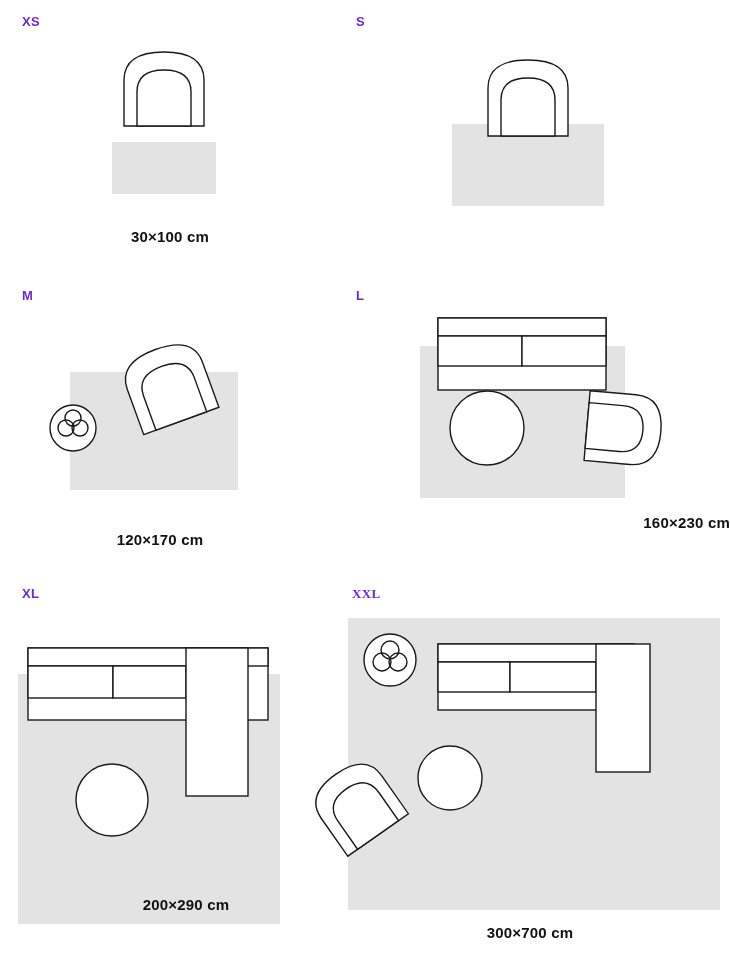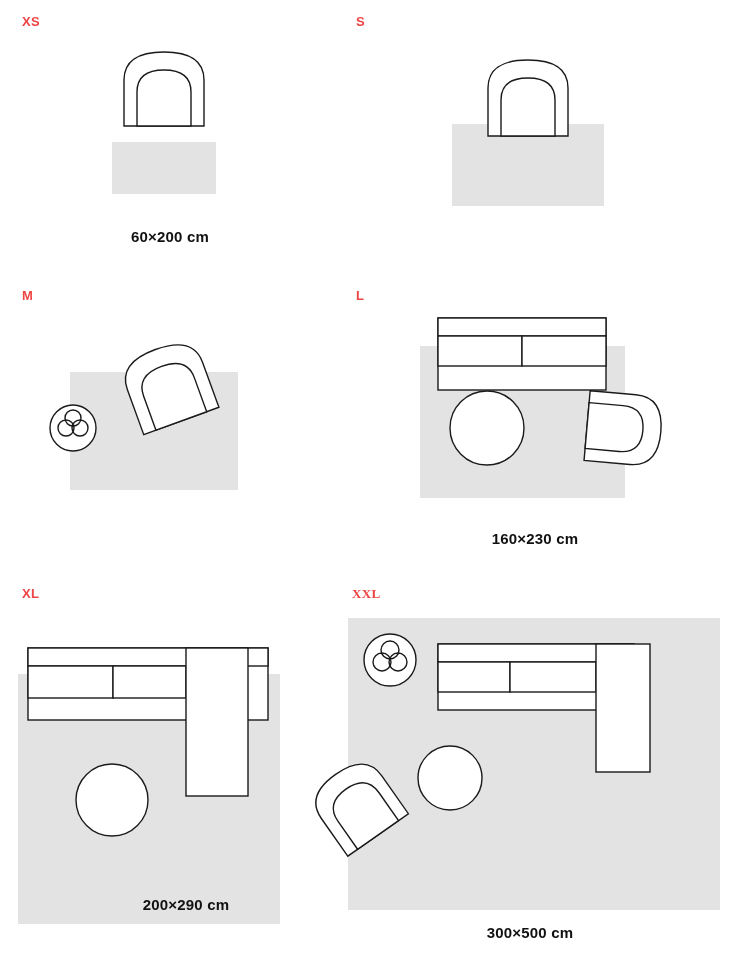--- a/index.html
+++ b/index.html
@@ -21,21 +21,21 @@
     height: 960px;
   }
   .cell {
     position: absolute;
   }
   .size-label {
     position: absolute;
     font-size: 13px;
     font-weight: bold;
     letter-spacing: 0.4px;
-    color: #ef4444;
+    color: #6d28d9;
     white-space: nowrap;
   }
   .dim-label {
     position: absolute;
     font-size: 15px;
     font-weight: bold;
     letter-spacing: 0.2px;
     color: #111111;
     text-align: center;
     white-space: nowrap;
@@ -52,21 +52,21 @@
 
   <div class="cell" style="left:0;top:0;width:340px;height:265px;">
     <div class="size-label" style="left:22px;top:14px;">XS</div>
     <svg width="340" height="180" viewBox="0 0 340 180" style="position:absolute;left:0;top:30px;">
 
       <rect class="rug" x="112" y="112" width="104" height="52"></rect>
 
       <path class="furn" d="M124 96 L124 50 Q124 22 164 22 Q204 22 204 50 L204 96 Z"></path>
       <path class="furn" d="M137 96 L137 62 Q137 40 164 40 Q191 40 191 62 L191 96 Z"></path>
     </svg>
-    <div class="dim-label" style="left:0;top:228px;width:340px;">60×200 cm</div>
+    <div class="dim-label" style="left:0;top:228px;width:340px;">30×100 cm</div>
   </div>
 
   <div class="cell" style="left:340px;top:0;width:390px;height:265px;">
     <div class="size-label" style="left:16px;top:14px;">S</div>
     <svg width="390" height="190" viewBox="0 0 390 190" style="position:absolute;left:0;top:30px;">
       <rect class="rug" x="112" y="94" width="152" height="82"></rect>
       <path class="furn" d="M148 106 L148 58 Q148 30 188 30 Q228 30 228 58 L228 106 Z"></path>
       <path class="furn" d="M161 106 L161 70 Q161 48 188 48 Q215 48 215 70 L215 106 Z"></path>
     </svg>
   </div>
@@ -79,40 +79,41 @@
       <g transform="rotate(-20 168 90)">
         <path class="furn" d="M132 118 L132 70 Q132 42 172 42 Q212 42 212 70 L212 118 Z"></path>
         <path class="furn" d="M145 118 L145 82 Q145 60 172 60 Q199 60 199 82 L199 118 Z"></path>
       </g>
 
       <circle class="furn" cx="73" cy="122" r="23"></circle>
       <circle class="furn-nofill" cx="66" cy="122" r="8"></circle>
       <circle class="furn-nofill" cx="80" cy="122" r="8"></circle>
       <circle class="furn-nofill" cx="73" cy="112" r="8"></circle>
     </svg>
+    <div class="dim-label" style="left:0;top:253px;width:320px;">120×170 cm</div>
   </div>
 
   <div class="cell" style="left:340px;top:278px;width:390px;height:290px;">
     <div class="size-label" style="left:16px;top:10px;">L</div>
     <svg width="390" height="215" viewBox="0 0 390 215" style="position:absolute;left:0;top:28px;">
       <rect class="rug" x="80" y="40" width="205" height="152"></rect>
 
       <rect class="furn" x="98" y="12" width="168" height="72"></rect>
       <rect class="furn" x="98" y="12" width="168" height="18"></rect>
       <rect class="furn" x="98" y="30" width="84" height="30"></rect>
       <rect class="furn" x="182" y="30" width="84" height="30"></rect>
 
       <circle class="furn" cx="147" cy="122" r="37"></circle>
 
       <g transform="rotate(95 275 122)">
         <path class="furn" d="M240 150 L240 104 Q240 76 275 76 Q310 76 310 104 L310 150 Z"></path>
         <path class="furn" d="M252 150 L252 116 Q252 94 275 94 Q298 94 298 116 L298 150 Z"></path>
       </g>
     </svg>
-    <div class="dim-label" style="left:0;top:252px;width:390px;">160×230 cm</div>
+    <div class="dim-label" style="left:0;top:236px;width:390px;text-align:right;">160×230 cm</div>
   </div>
 
   <div class="cell" style="left:0;top:572px;width:330px;height:388px;">
     <div class="size-label" style="left:22px;top:14px;">XL</div>
     <svg width="330" height="290" viewBox="0 0 330 290" style="position:absolute;left:0;top:38px;">
       <rect class="rug" x="18" y="64" width="262" height="250"></rect>
 
       <rect class="furn" x="28" y="38" width="240" height="72"></rect>
       <rect class="furn" x="28" y="38" width="240" height="18"></rect>
       <rect class="furn" x="28" y="56" width="85" height="32"></rect>
@@ -141,16 +142,16 @@
       <circle class="furn" cx="60" cy="48" r="26"></circle>
       <circle class="furn-nofill" cx="52" cy="50" r="9"></circle>
       <circle class="furn-nofill" cx="68" cy="50" r="9"></circle>
       <circle class="furn-nofill" cx="60" cy="38" r="9"></circle>
 
       <g transform="rotate(-35 32 200)">
         <path class="furn" d="M-5 228 L-5 182 Q-5 154 32 154 Q69 154 69 182 L69 228 Z"></path>
         <path class="furn" d="M7 228 L7 194 Q7 172 32 172 Q57 172 57 194 L57 228 Z"></path>
       </g>
     </svg>
-    <div class="dim-label" style="left:0;top:352px;width:400px;">300×500 cm</div>
+    <div class="dim-label" style="left:0;top:352px;width:400px;">300×700 cm</div>
   </div>
 
 </div>
 
 </body></html>

